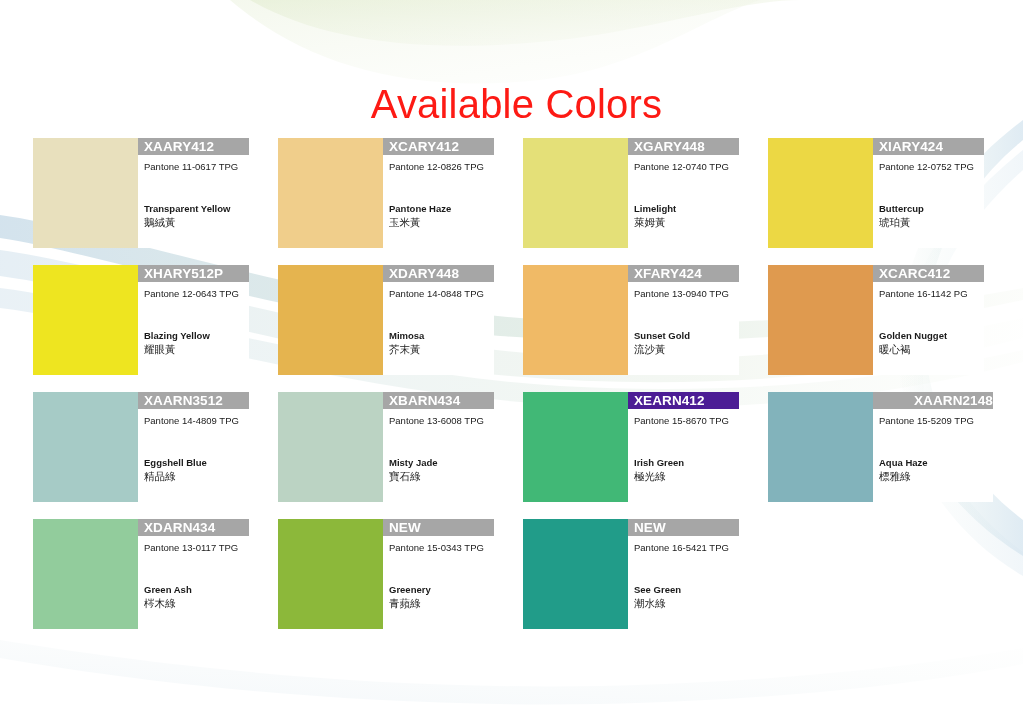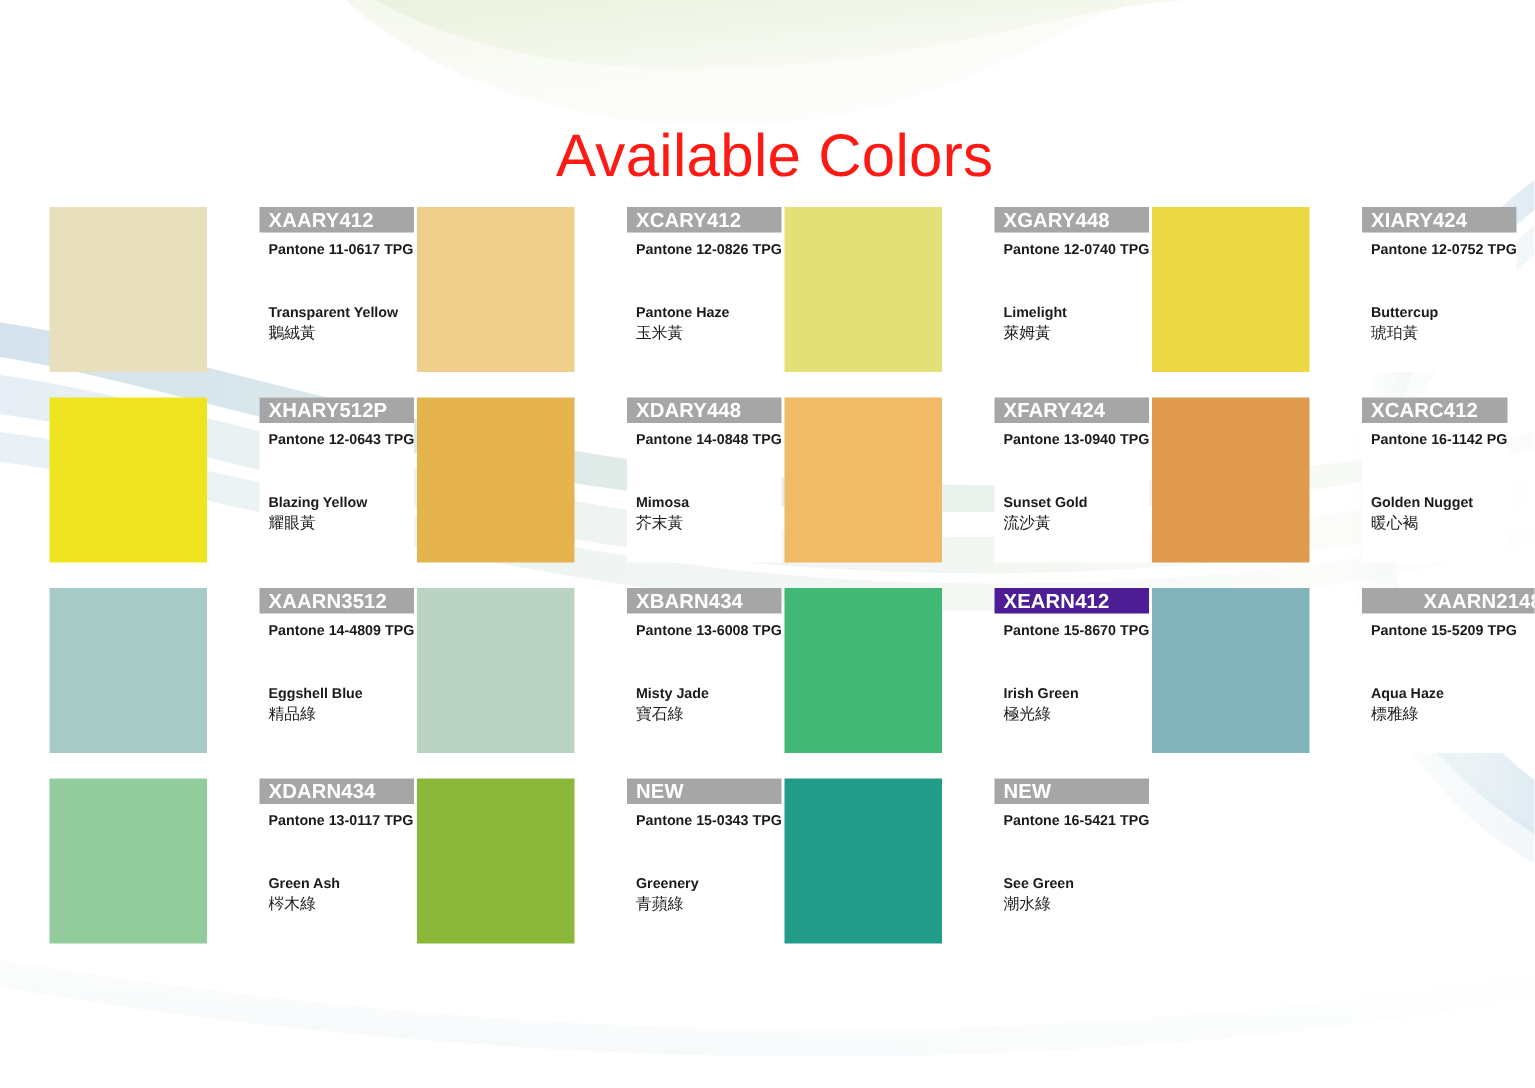--- a/index.html
+++ b/index.html
@@ -53,21 +53,20 @@
     grid-auto-rows: 110px;
     column-gap: 0px;
     row-gap: 17px;
   }
 
   .swatch-card {
     position: relative;
     width: 216px;
     height: 110px;
     display: flex;
-    gap: 35px;
   }
 
   .chip {
     width: 105px;
     height: 110px;
     flex: 0 0 105px;
   }
 
   .info {
     flex: 1 1 auto;
@@ -85,21 +84,21 @@
     line-height: 17px;
     height: 17px;
     padding: 0 0 0 6px;
     letter-spacing: 0.1px;
     white-space: nowrap;
     overflow: hidden;
   }
 
   .pantone {
     font-size: 9.5px;
-    font-weight: 700;
+    font-weight: 400;
     color: #1a1a1a;
     line-height: 12px;
     padding: 6px 0 0 6px;
     white-space: nowrap;
   }
 
   .names {
     position: absolute;
     left: 6px;
     bottom: 19px;

